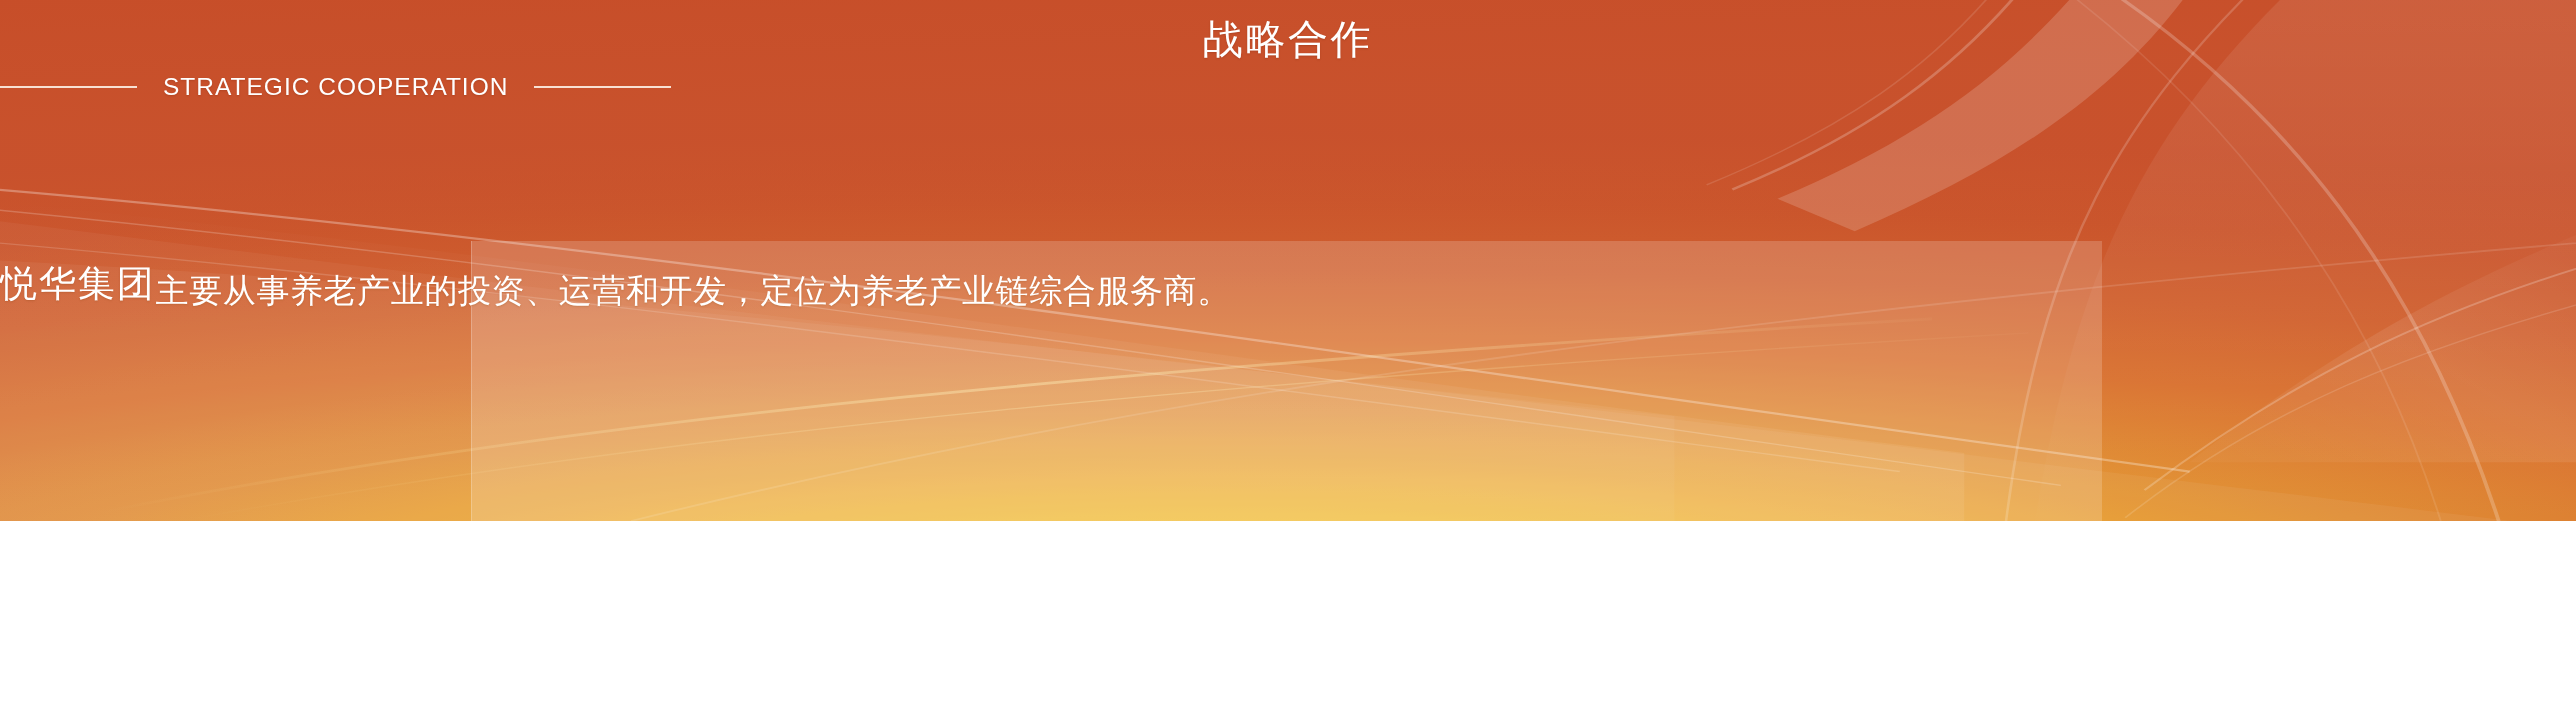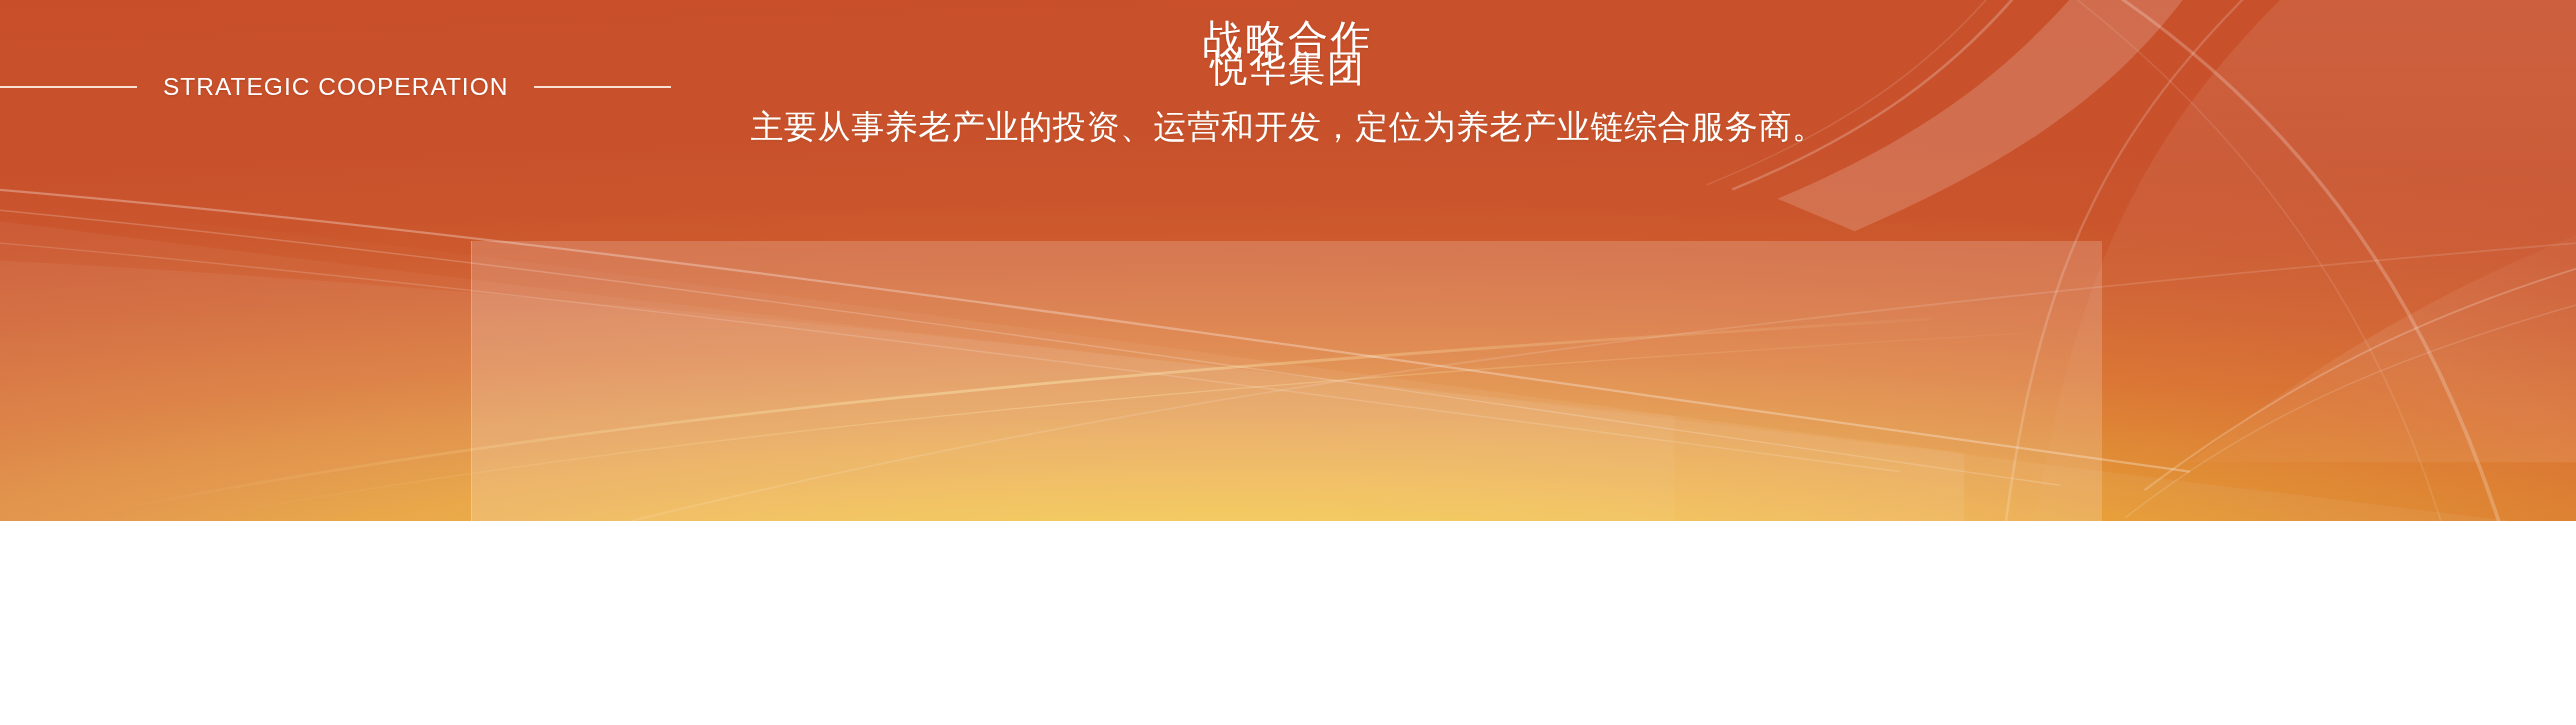--- a/index.html
+++ b/index.html
@@ -75,21 +75,21 @@
     position:absolute;
     left:471px; top:241px;
     width:1631px; height:363px;
     background:rgba(255,255,255,0.18);
     border-left:1.3px solid rgba(255,255,255,0.22);
     z-index:5;
   }
   .panel-inner{
     position:absolute; inset:0;
     display:flex;
-    flex-direction:column;
+    flex-direction:row;
     align-items:center;
     justify-content:flex-start;
     padding-top:47px;
     z-index:7;
   }
   .org-name{
     font-size:37px;
     letter-spacing:1.9px;
     color:#FFFFFF;
     font-weight:400;

